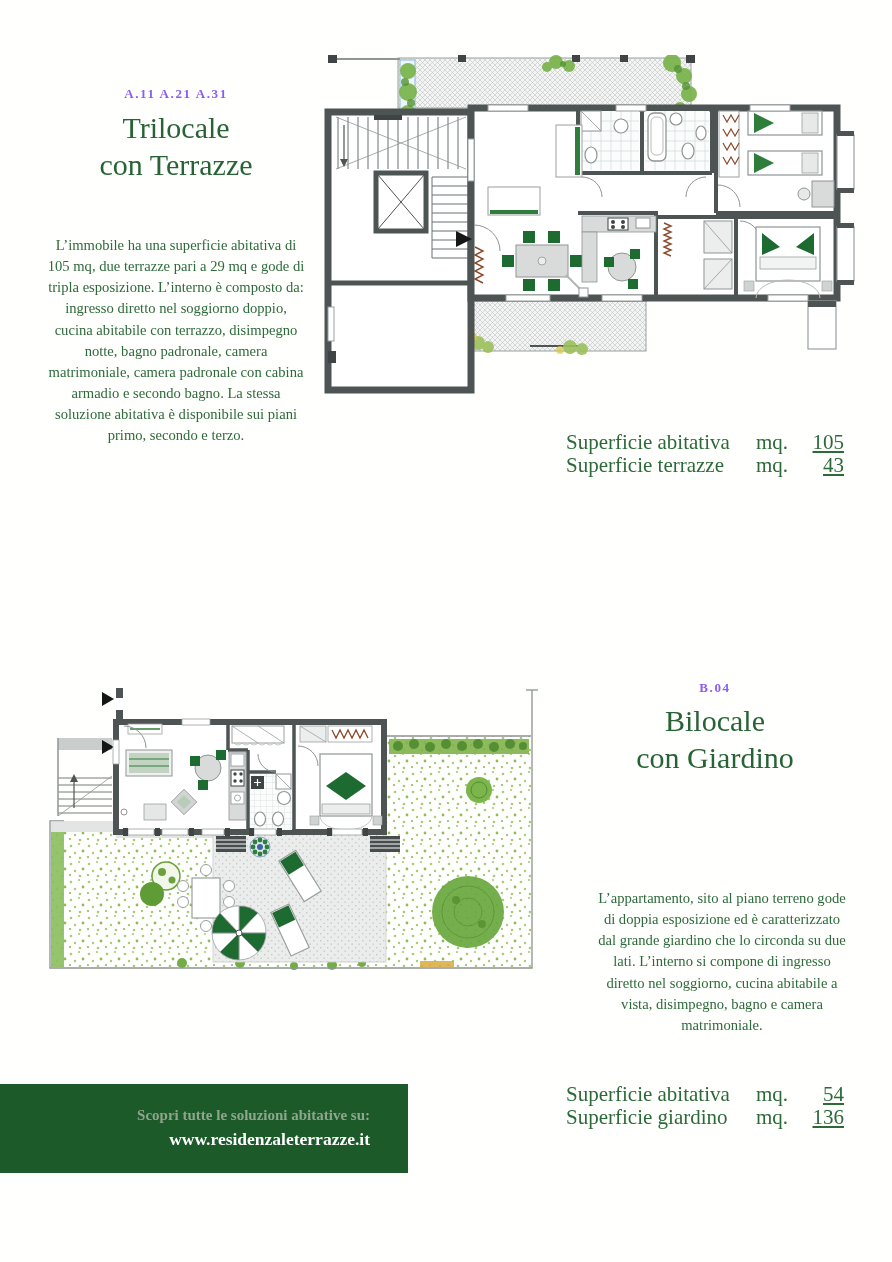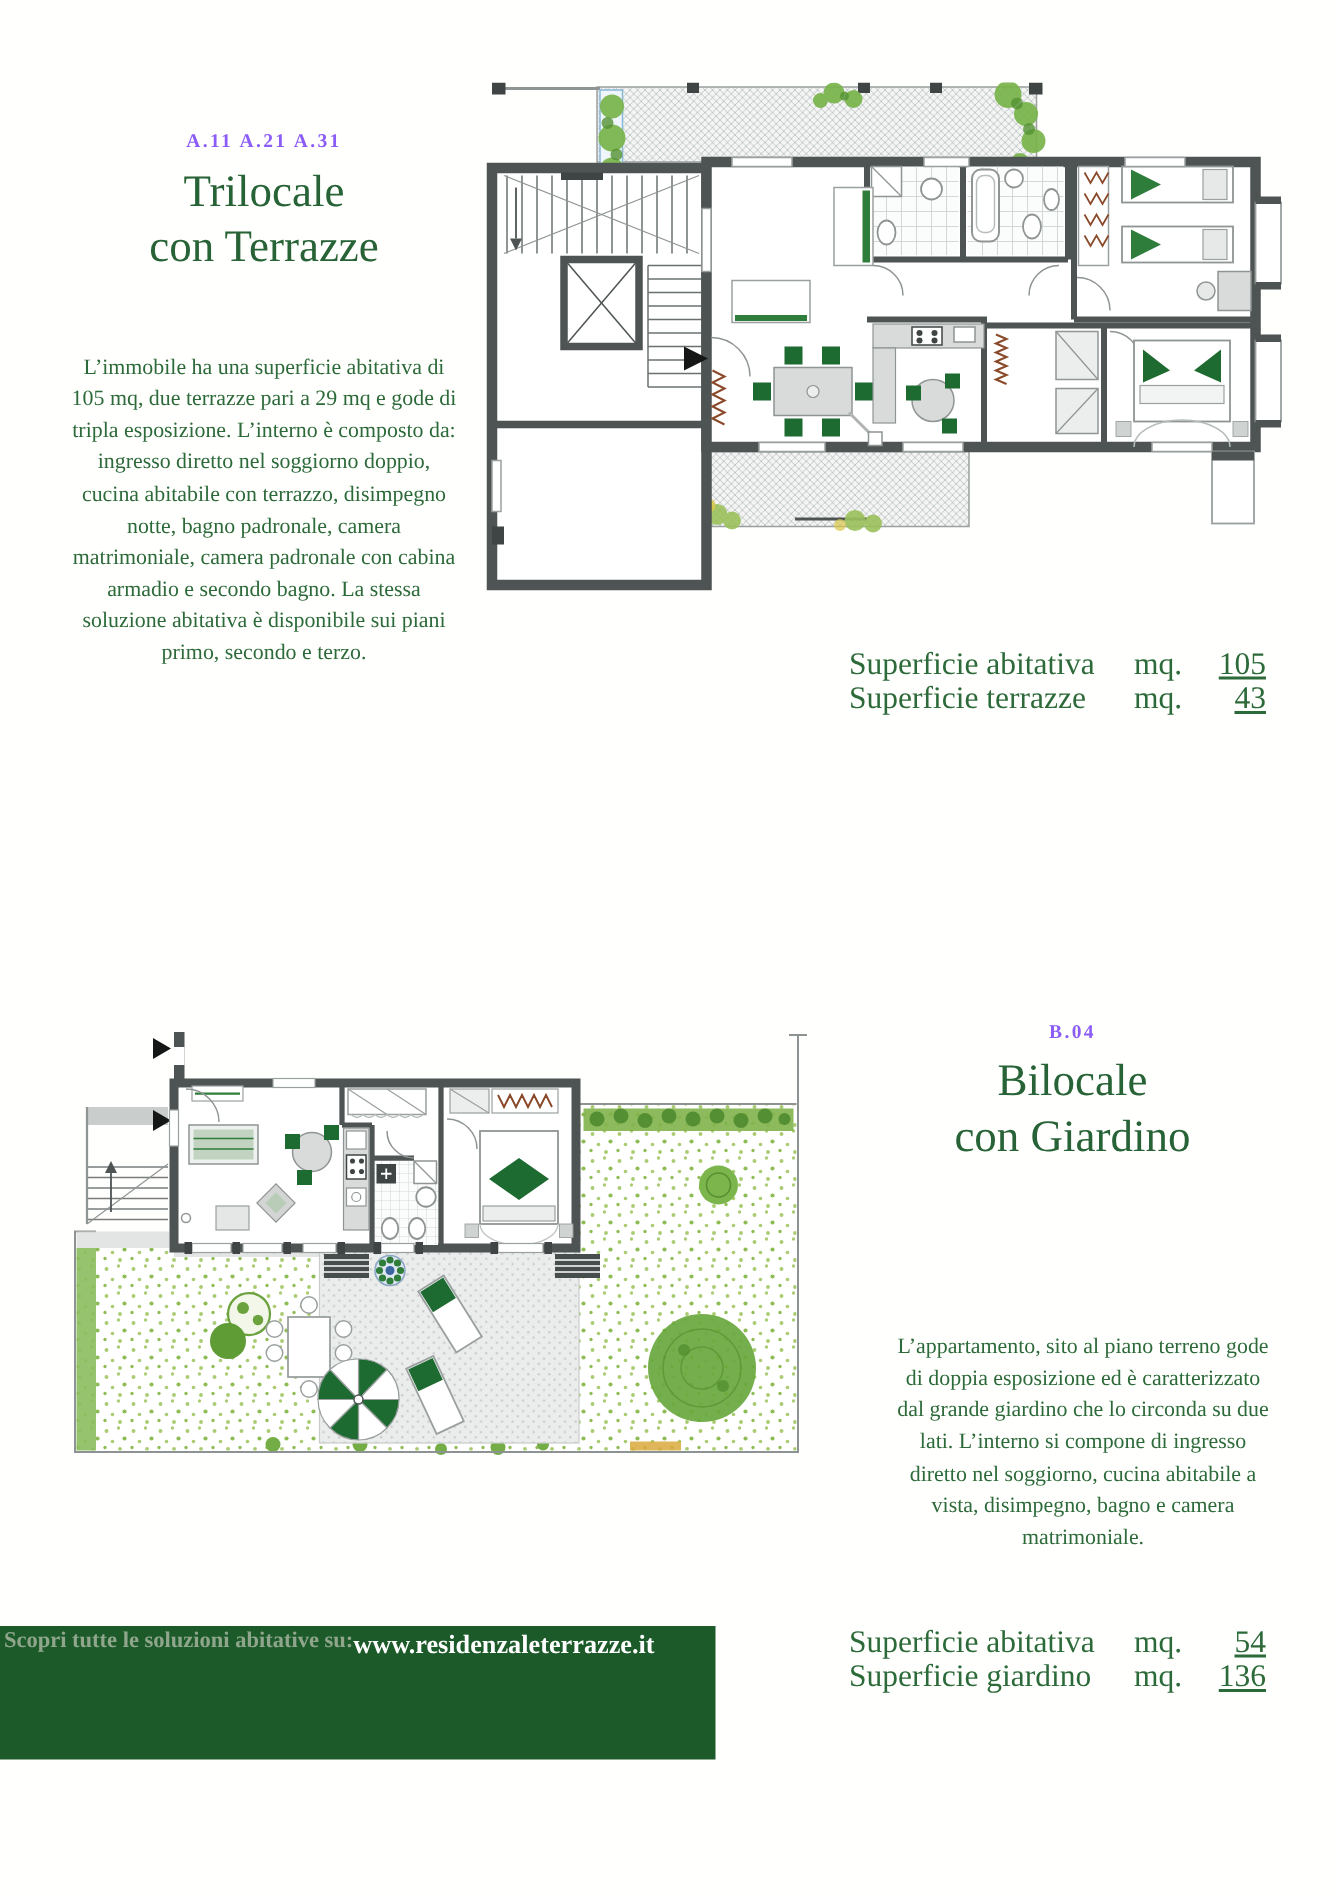--- a/index.html
+++ b/index.html
@@ -23,22 +23,22 @@
   .headline{
     font-size:45px;font-weight:bold;color:#1d6130;letter-spacing:0.2px;
     font-family:"DejaVu Serif","Liberation Serif",serif;
   }
   .surface-table{width:278px;font-size:21px;color:#2d6a3a;}
   .surface-row{display:flex;line-height:23px;}
   .surface-label{flex:1;text-align:left;}
   .surface-unit{width:46px;text-align:left;}
   .surface-value{width:42px;text-align:right;text-decoration:underline;}
   .banner{
-    background:#1c5a2a;width:477px;height:89px;
-    display:flex;flex-direction:row;justify-content:center;
+    background:#1c5a2a;width:408px;height:89px;
+    display:flex;flex-direction:column;justify-content:center;
     text-align:right;padding-right:38px;box-sizing:border-box;
   }
   .banner-line1{color:#8fa68c;font-weight:bold;font-size:15px;line-height:1.45;}
   .banner-line2{color:#ffffff;font-weight:bold;font-size:17.5px;line-height:1.4;}
   svg{display:block;}
 </style>
 </head>
 <body>
 
 <div class="page">

